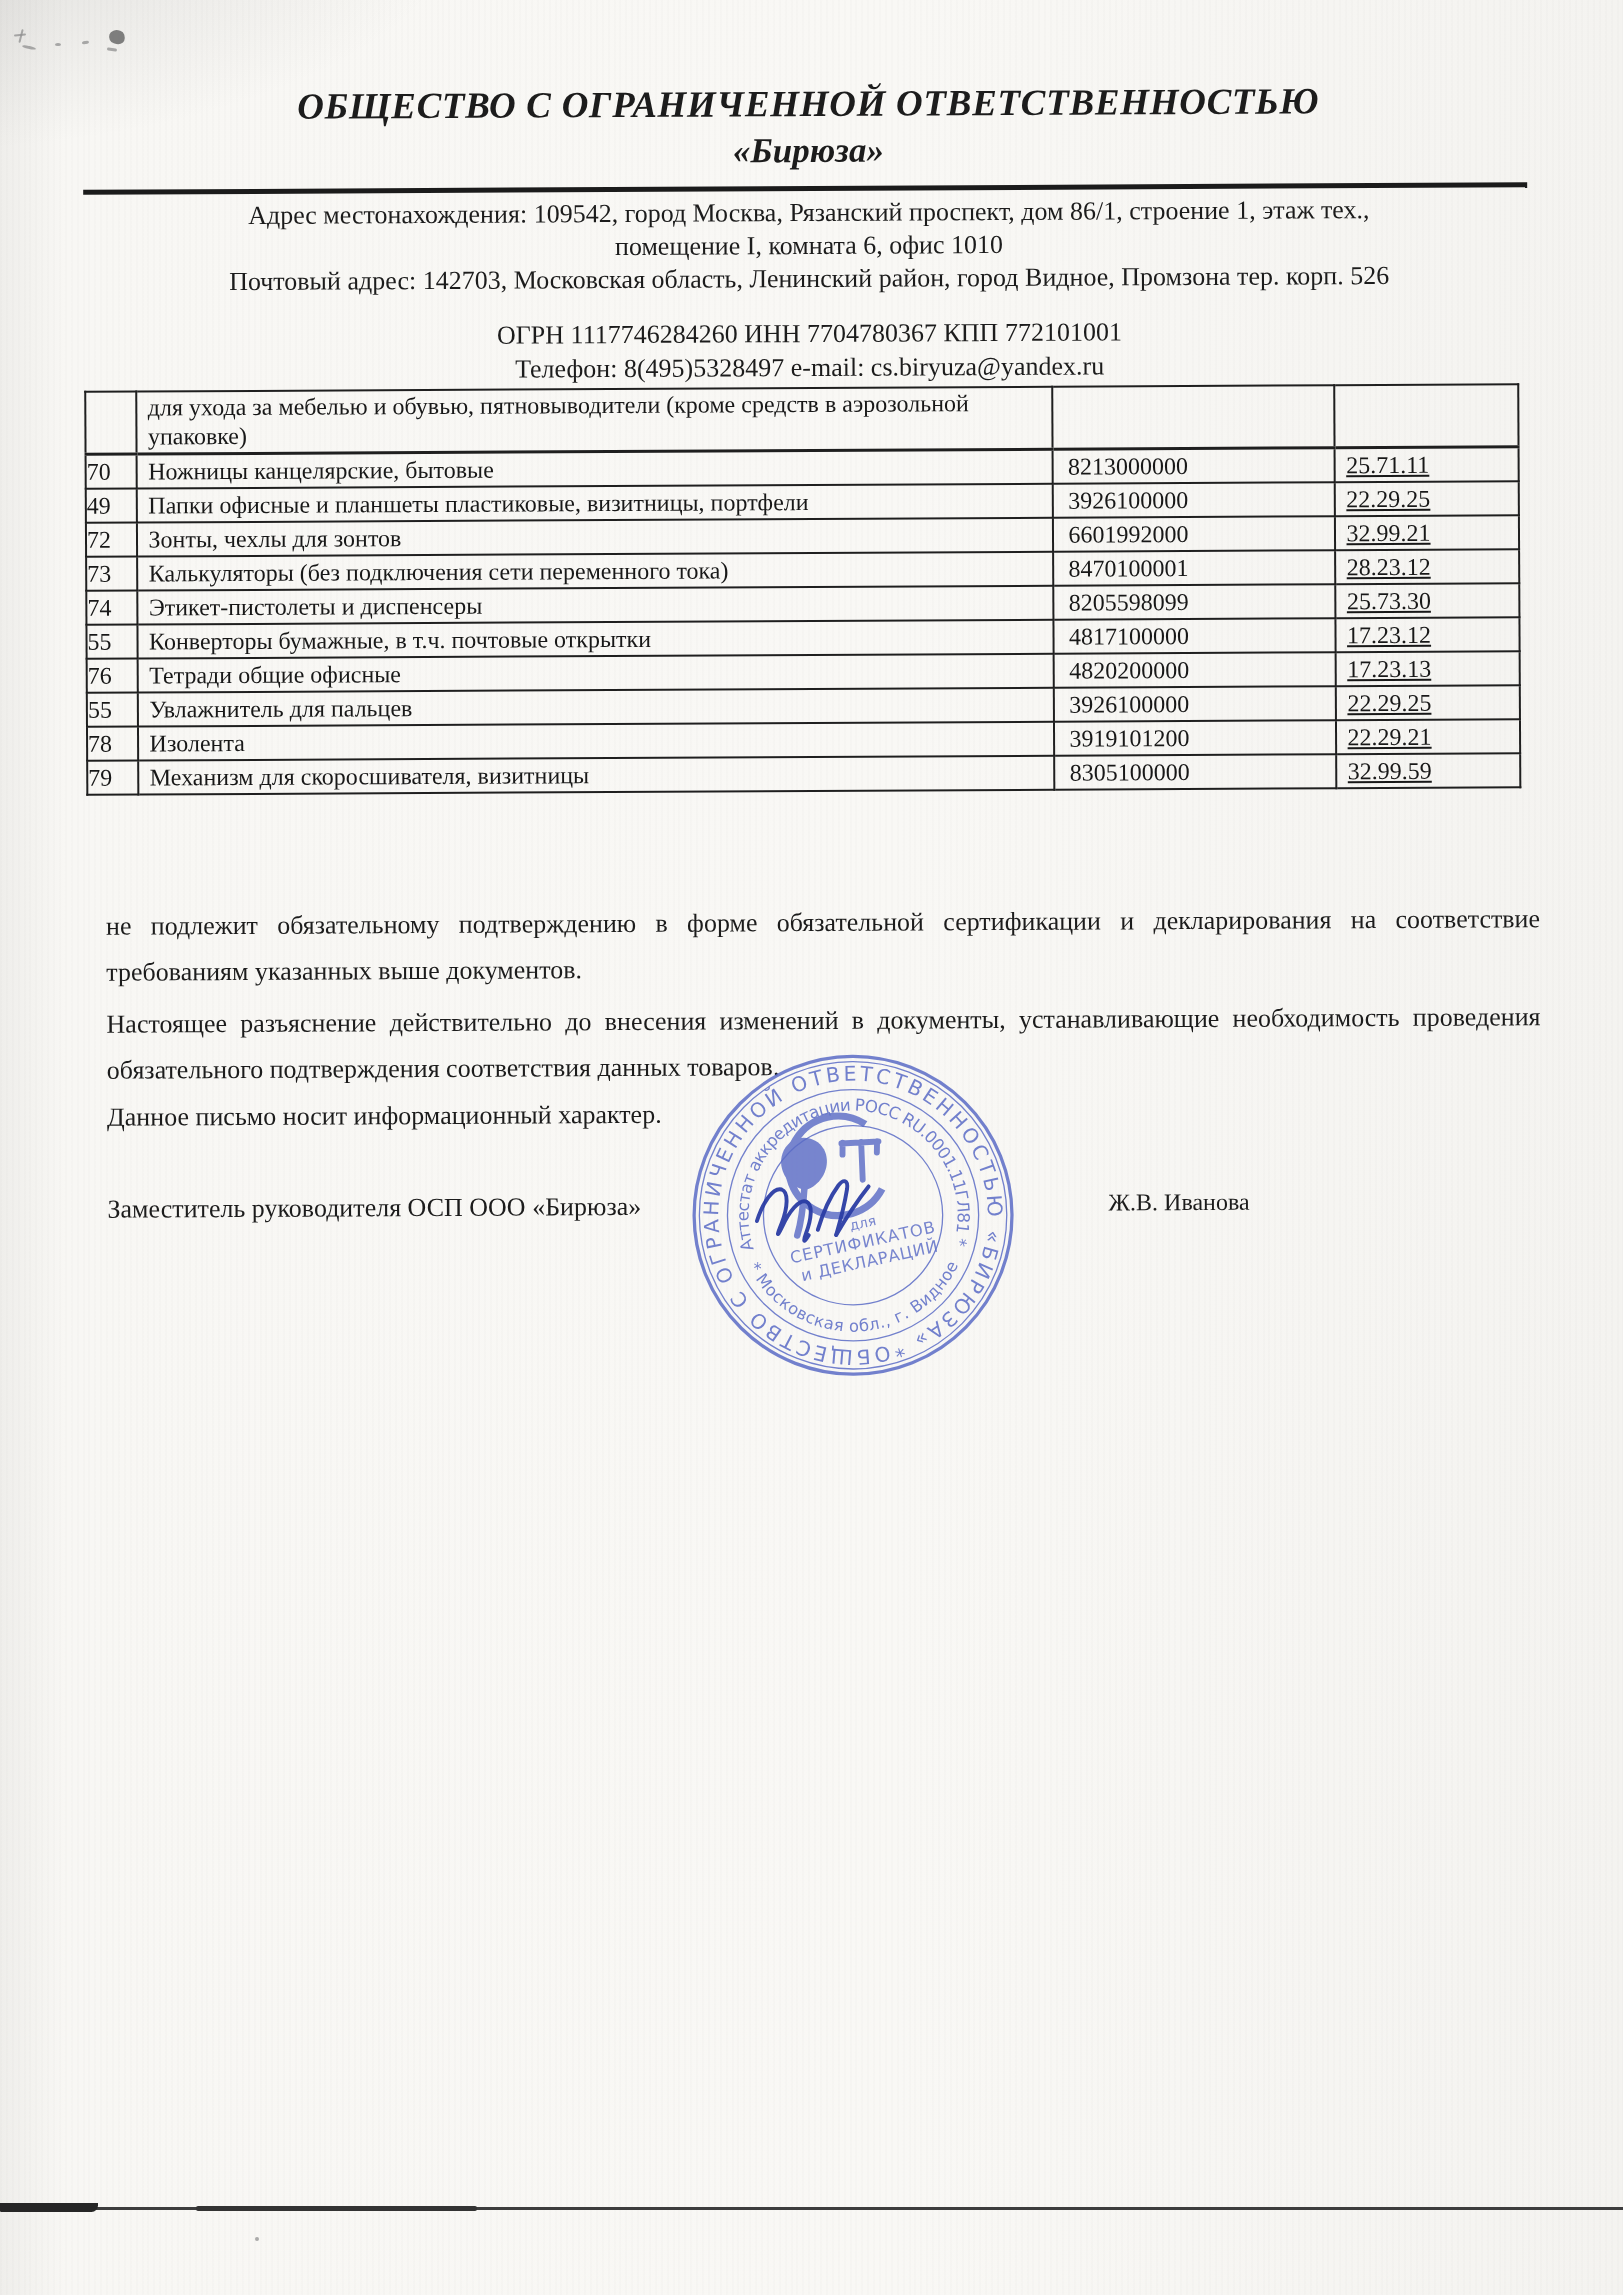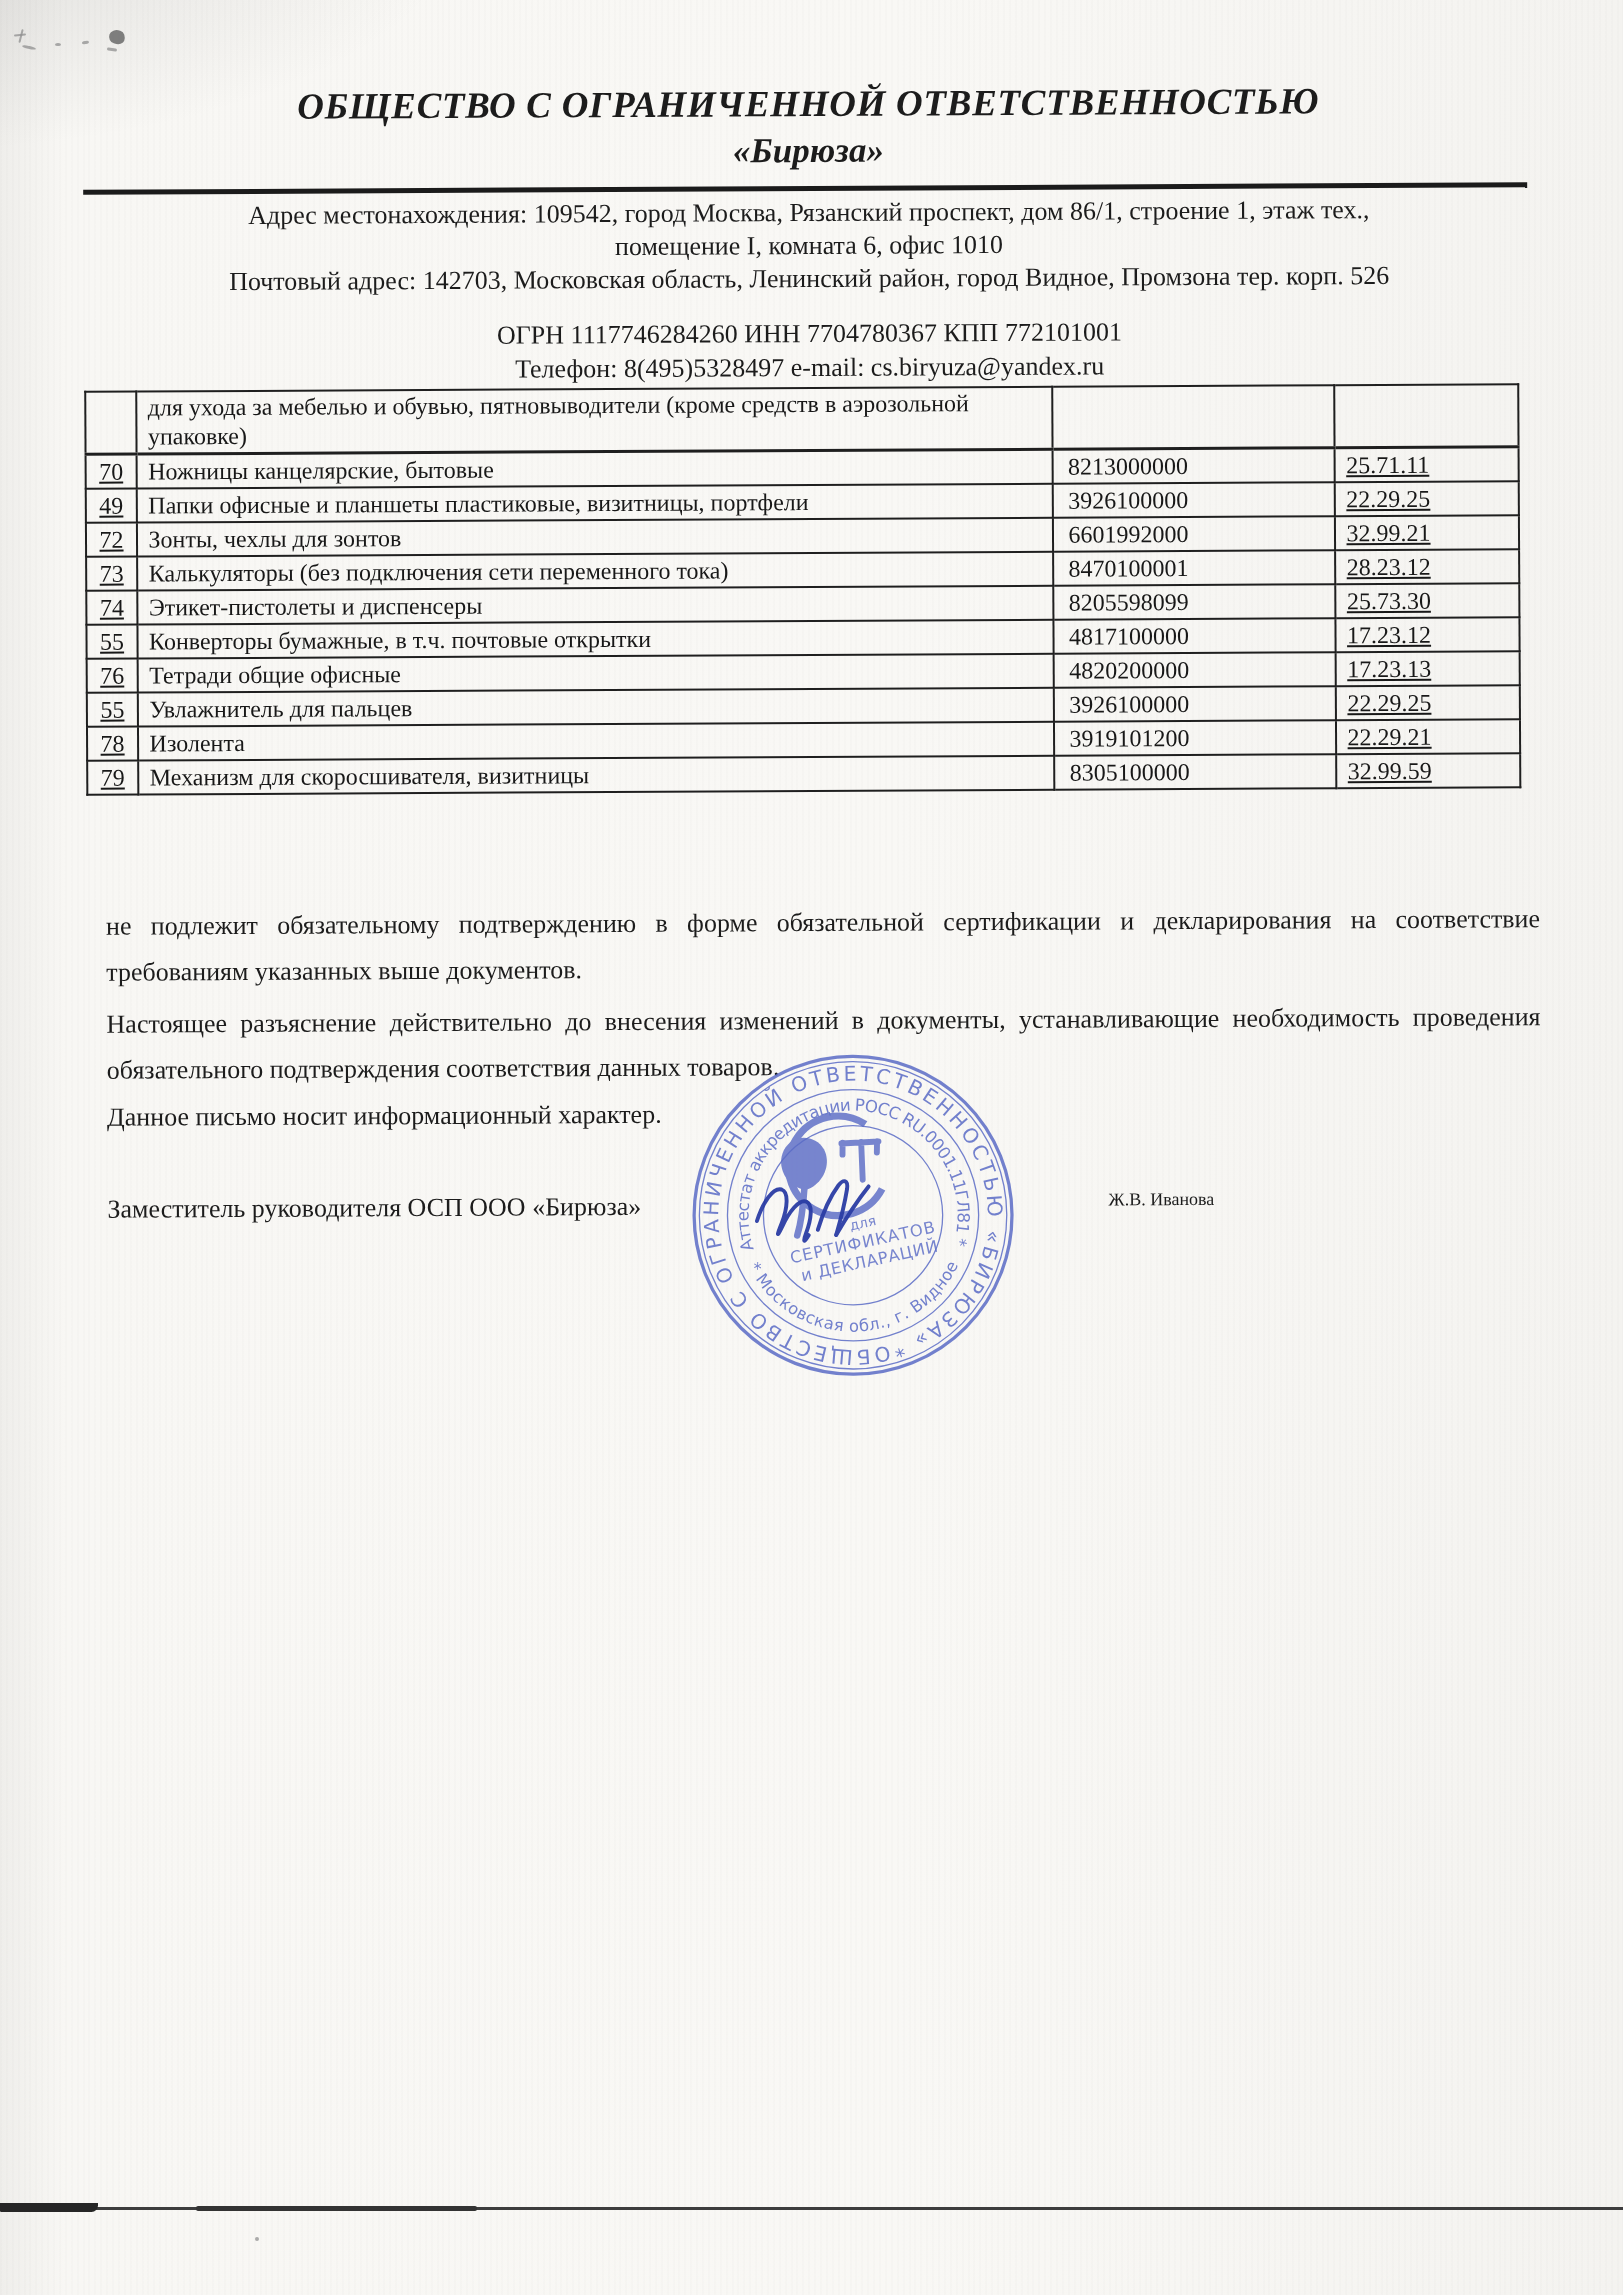--- a/index.html
+++ b/index.html
@@ -31,35 +31,35 @@
     border-collapse:collapse;table-layout:fixed;
     font-size:24px;color:#181818;
   }
   table.goods td{
     border:2px solid #1f1f1f;
     padding:0 0 0 10.5px;
     height:32px;line-height:31px;
     overflow:hidden;white-space:nowrap;
     vertical-align:middle;
   }
-  table.goods td.c-num{text-align:center;padding:0;text-decoration:underline;}
+  table.goods td.c-num{padding:0;}
   table.goods td.c-code{padding-left:14.4px;}
   table.goods td.c-okpd{padding-left:10.5px;text-decoration:underline;}
   table.goods tr.cont td{
     height:59px;line-height:29px;white-space:normal;
     vertical-align:top;padding-top:1.3px;
     border-bottom-width:3.3px;
   }
 
   .para{position:absolute;left:106px;width:1434px;
     font-size:26px;line-height:46px;text-align:justify;}
   .p1{top:900px;} .p2{top:998px;}
   .p3{top:1091px;text-align:left;}
   .sig-title{position:absolute;left:106px;top:1191px;font-size:26px;white-space:nowrap;}
-  .sig-name{position:absolute;left:1107px;top:1191px;font-size:18px;white-space:nowrap;}
+  .sig-name{position:absolute;left:1107px;top:1191px;font-size:24px;white-space:nowrap;}
 
   .stamp{position:absolute;left:688px;top:1052px;width:327px;height:327px;}
 
   .pencil{position:absolute;background:#8f8f8f;opacity:.75;border-radius:2px;}
   .pm1{left:19.6px;top:29px;width:2px;height:14.4px;transform:rotate(14deg);}
   .pm1b{left:14.4px;top:34px;width:11.8px;height:2px;transform:rotate(-6deg);}
   .pm2{left:22px;top:46px;width:14.4px;height:3.3px;transform:rotate(12deg);border-radius:50%;}
   .pm3{left:55px;top:43px;width:5.9px;height:3.3px;border-radius:50%;}
   .pm4{left:82px;top:41px;width:7.2px;height:3.3px;border-radius:50%;transform:rotate(-10deg);}
   .pm5{left:109px;top:30px;width:15.7px;height:14.4px;background:#6a6a6a;opacity:.85;

